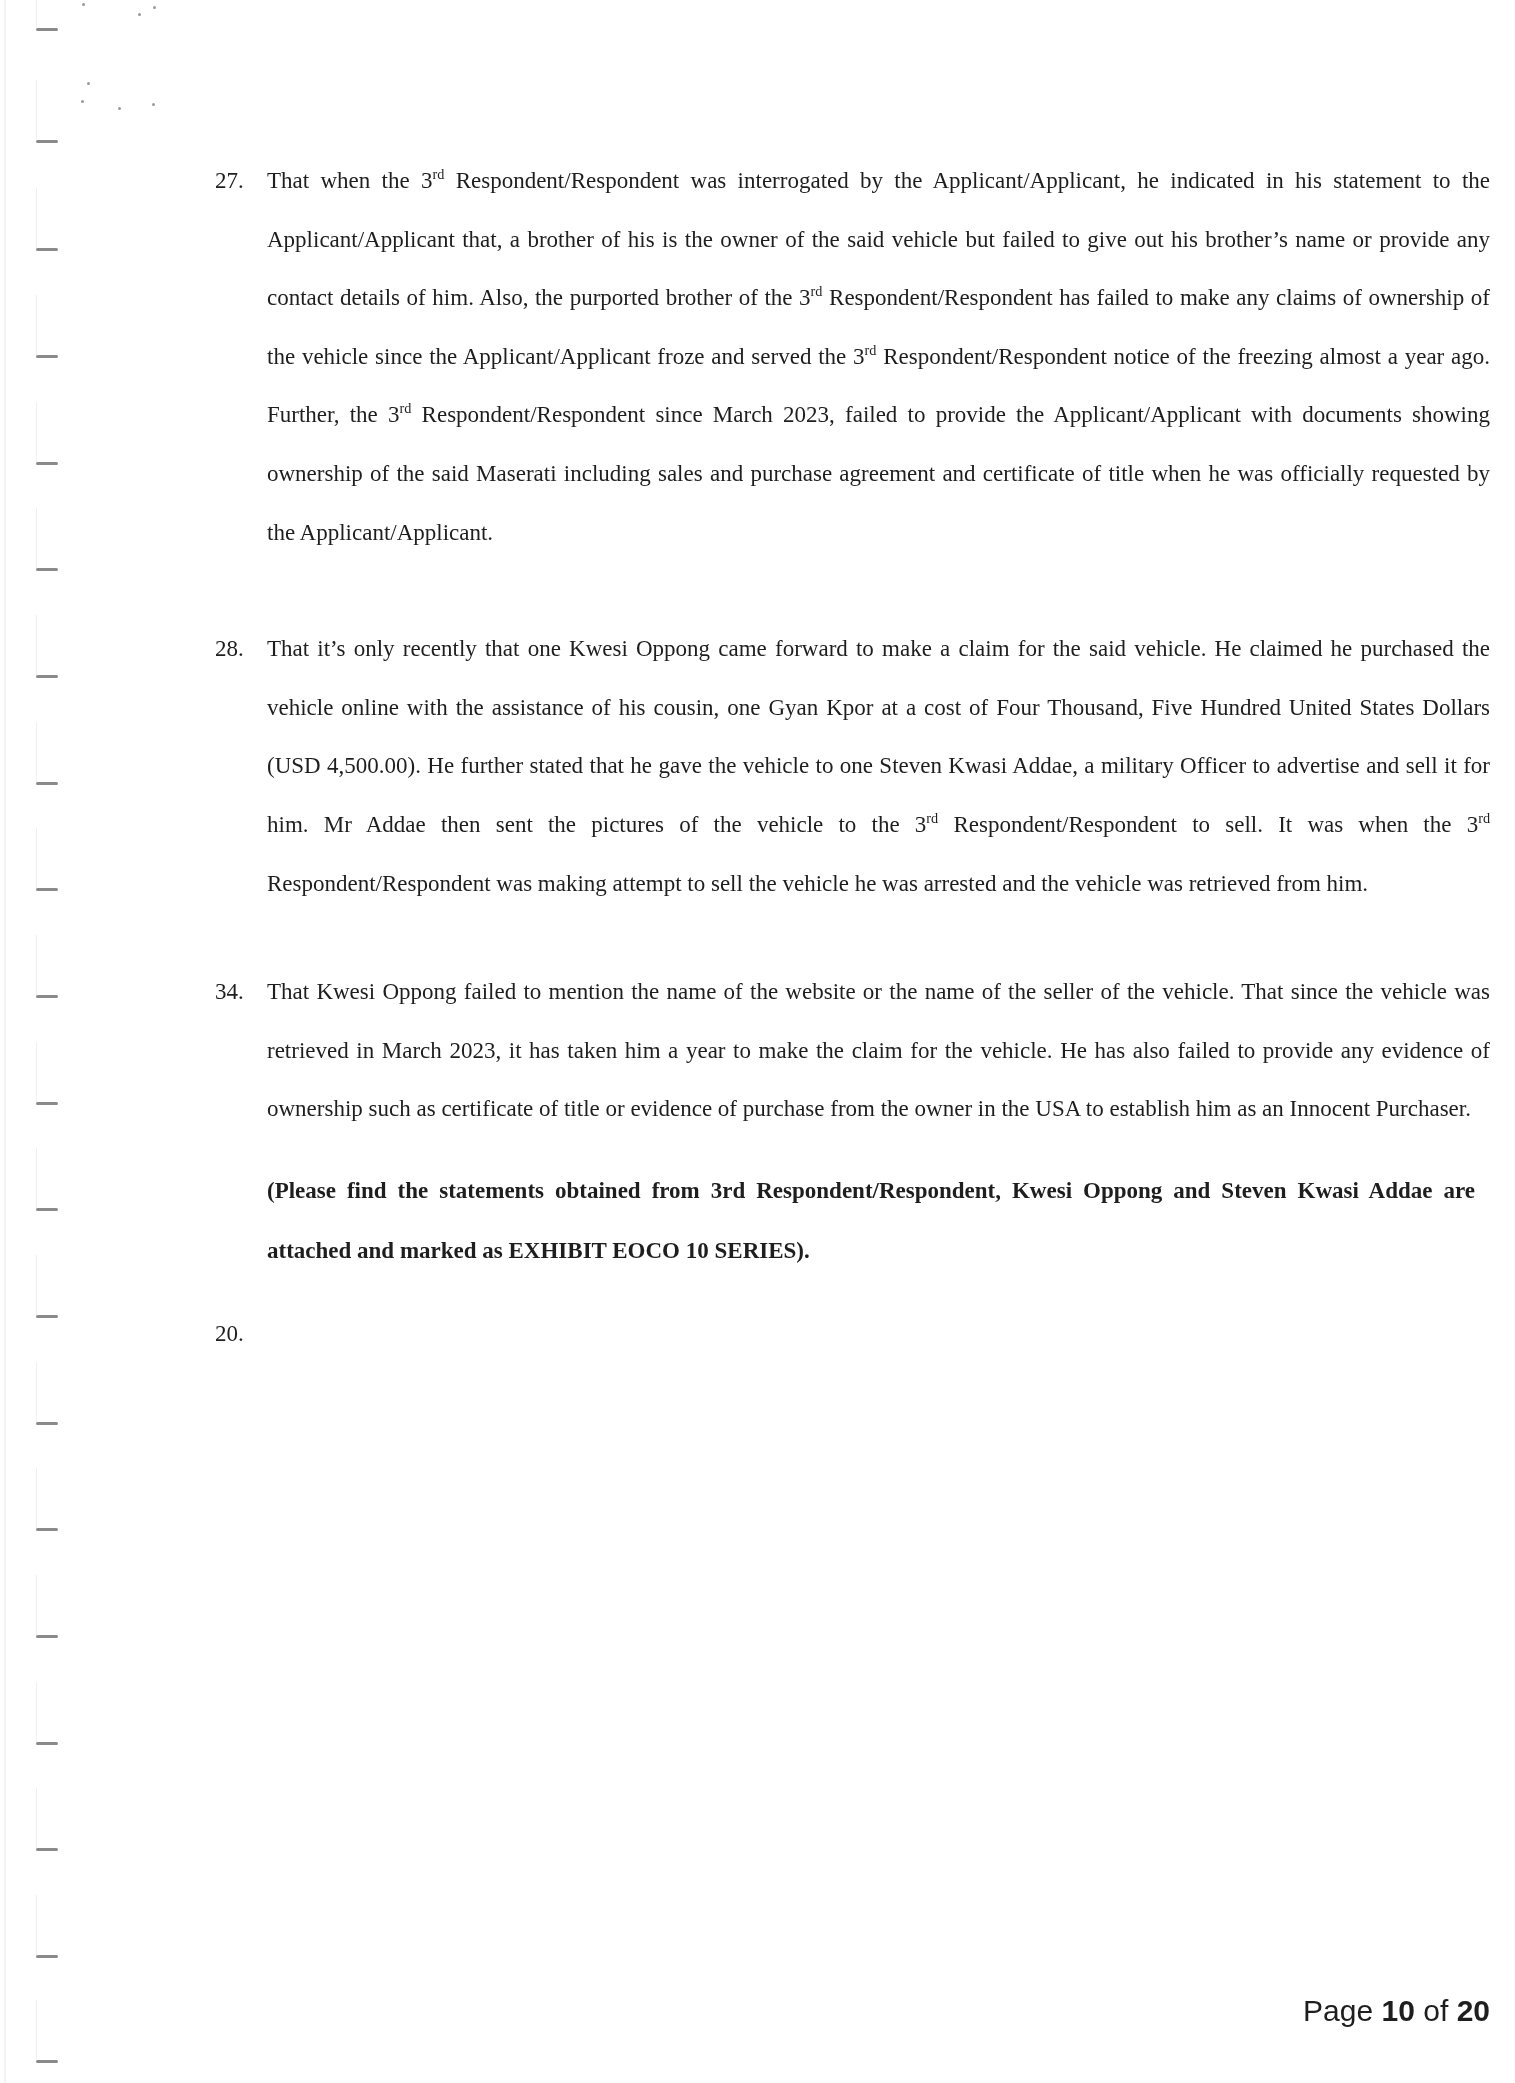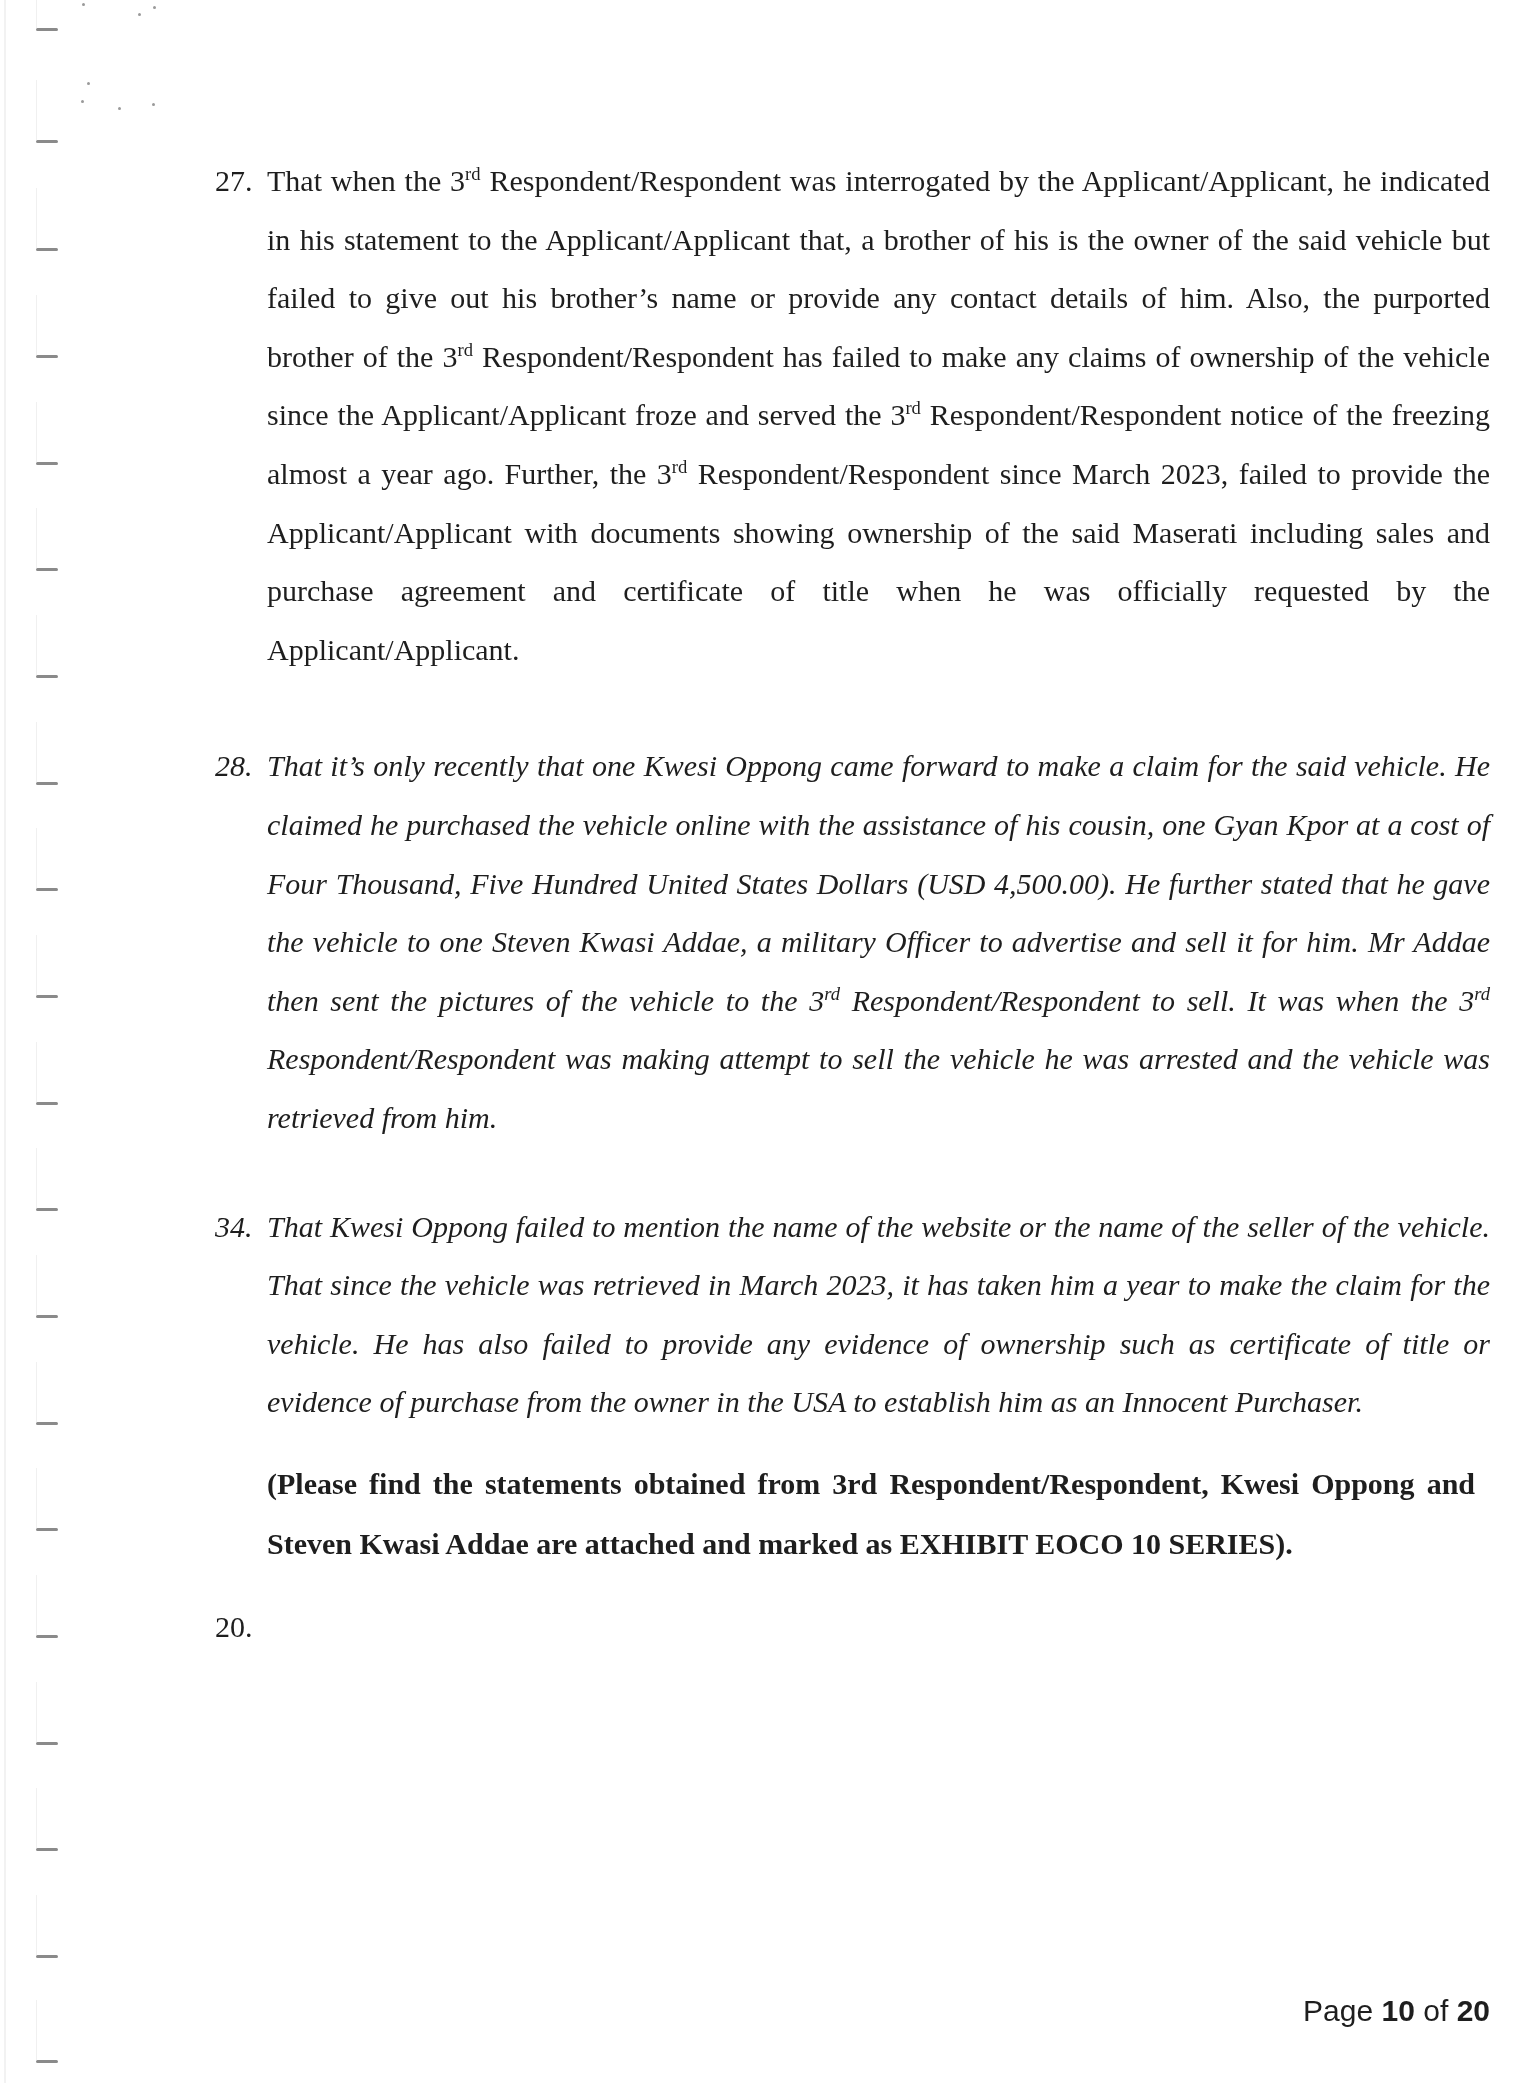--- a/index.html
+++ b/index.html
@@ -52,35 +52,35 @@
       width: 3px;
       height: 3px;
       border-radius: 50%;
       background: #9a9a9a;
     }
     .page-body {
       position: absolute;
       left: 215px;
       top: 152px;
       width: 1275px;
-      font-size: 30px;
+      font-size: 23px;
       line-height: 58.6px;
     }
     .para {
       position: relative;
       padding-left: 52px;
       text-align: justify;
       margin: 0;
     }
     .para .num {
       position: absolute;
       left: 0;
       top: 0;
     }
-    .para + .para { margin-top: 58px; font-style: italic; }
+    .para + .para { margin-top: 58px; }
     .para.p29 { margin-top: 50px; }
     .note {
       padding-left: 52px;
       margin: 22px 15px 0 0;
       font-weight: bold;
       text-align: justify;
       line-height: 60px;
     }
     .para.p30 { margin-top: 24px; }
     sup {

